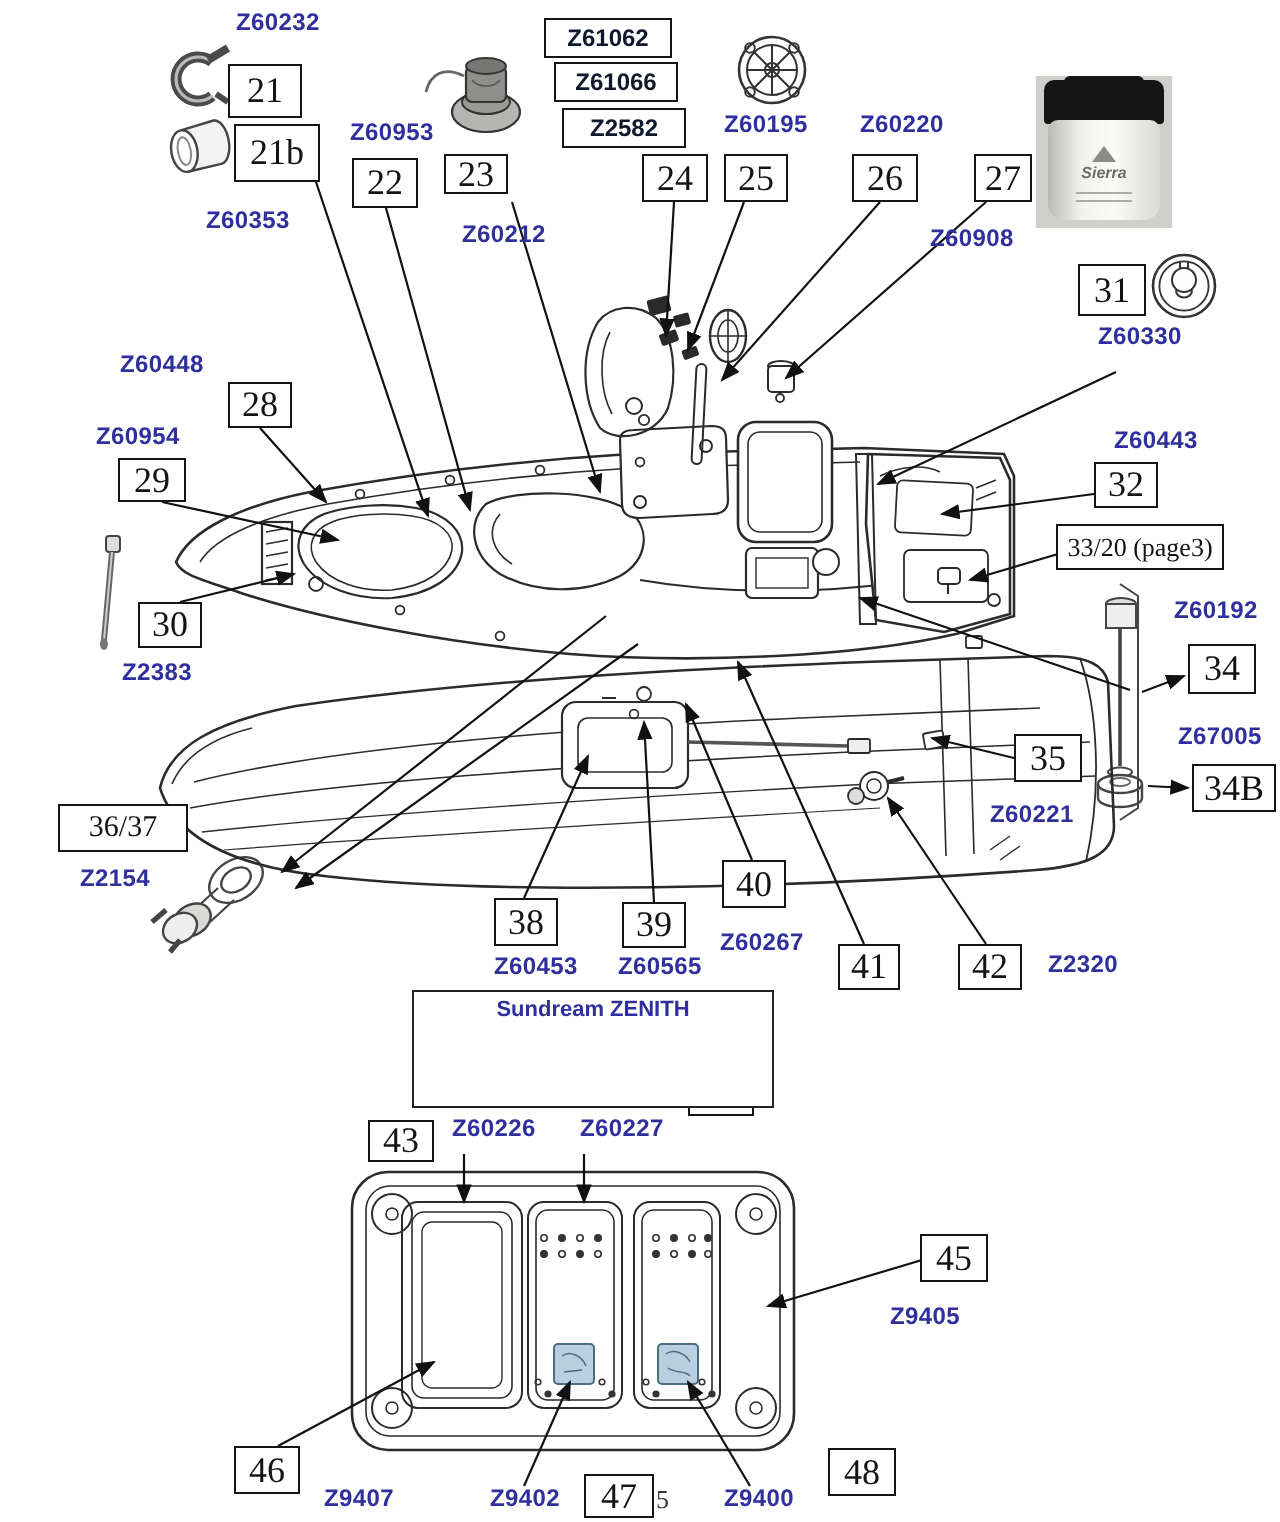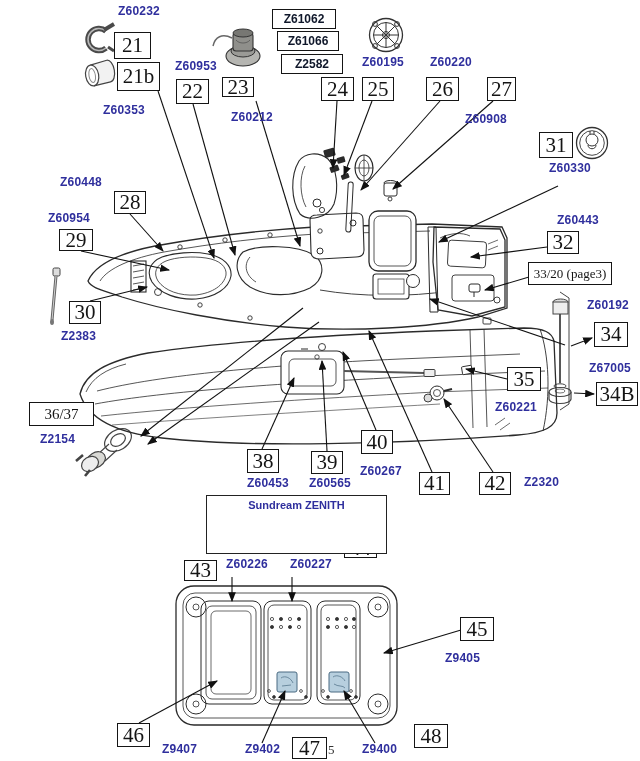--- a/index.html
+++ b/index.html
@@ -2,21 +2,21 @@
 <html><head>
 <meta charset="utf-8">
 <style>
   html,body{margin:0;padding:0;background:#ffffff;}
   .stage{position:relative;width:640px;height:761px;background:#ffffff;overflow:hidden;
          font-family:"Liberation Sans",sans-serif;}
   .layer{position:absolute;left:0;top:0;}
   .plabel{position:absolute;color:#2f2f9d;font-weight:bold;font-size:12px;line-height:13px;
           white-space:nowrap;letter-spacing:0.2px;}
   .nbox{position:absolute;border:1.4px solid #151515;background:#ffffff;color:#141414;
-        font-family:"Liberation Serif",serif;font-size:21px;display:flex;align-items:center;
+        font-family:"Liberation Serif",serif;font-size:18px;display:flex;align-items:center;
         justify-content:center;box-sizing:border-box;z-index:4;}
   .nbox.small{font-size:13px;}
   .nbox.mid{font-size:15px;}
   .bbox{position:absolute;border:1.3px solid #151515;background:#ffffff;color:#0f172a;
         font-weight:bold;font-size:12px;display:flex;align-items:center;justify-content:center;
         box-sizing:border-box;z-index:4;}
   .infobox{position:absolute;left:206px;top:495px;width:181px;height:59px;border:1.6px solid #222;
            background:#fff;text-align:center;box-sizing:border-box;padding-top:3px;z-index:4;}
   .infobox .t1{color:#2f2f9d;font-size:15px;line-height:19px;}
   .infobox .t2{color:#2f2f9d;font-size:11px;font-weight:bold;line-height:13px;}
@@ -346,15 +346,24 @@
   <div class="nbox" style="left:344px;top:538px;width:33px;height:20px">44</div>
   <div class="nbox" style="left:460px;top:617px;width:34px;height:24px">45</div>
   <div class="nbox" style="left:117px;top:723px;width:33px;height:24px">46</div>
   <div class="nbox" style="left:292px;top:737px;width:35px;height:22px">47</div>
   <div class="nbox" style="left:414px;top:724px;width:34px;height:24px">48</div>
 
   <div class="infobox">
     <div class="t2">Sundream ZENITH</div>
   </div>
 
+  <div class="photo">
+    <div class="cap"></div>
+    <div class="body">
+      <div class="logo"></div>
+      <div class="brand">Sierra</div>
+      <div class="l1"></div>
+        <div class="l2"></div>
+    </div>
+  </div>
 
   <div class="pagenum">5</div>
 </div>
 
 </body></html>

